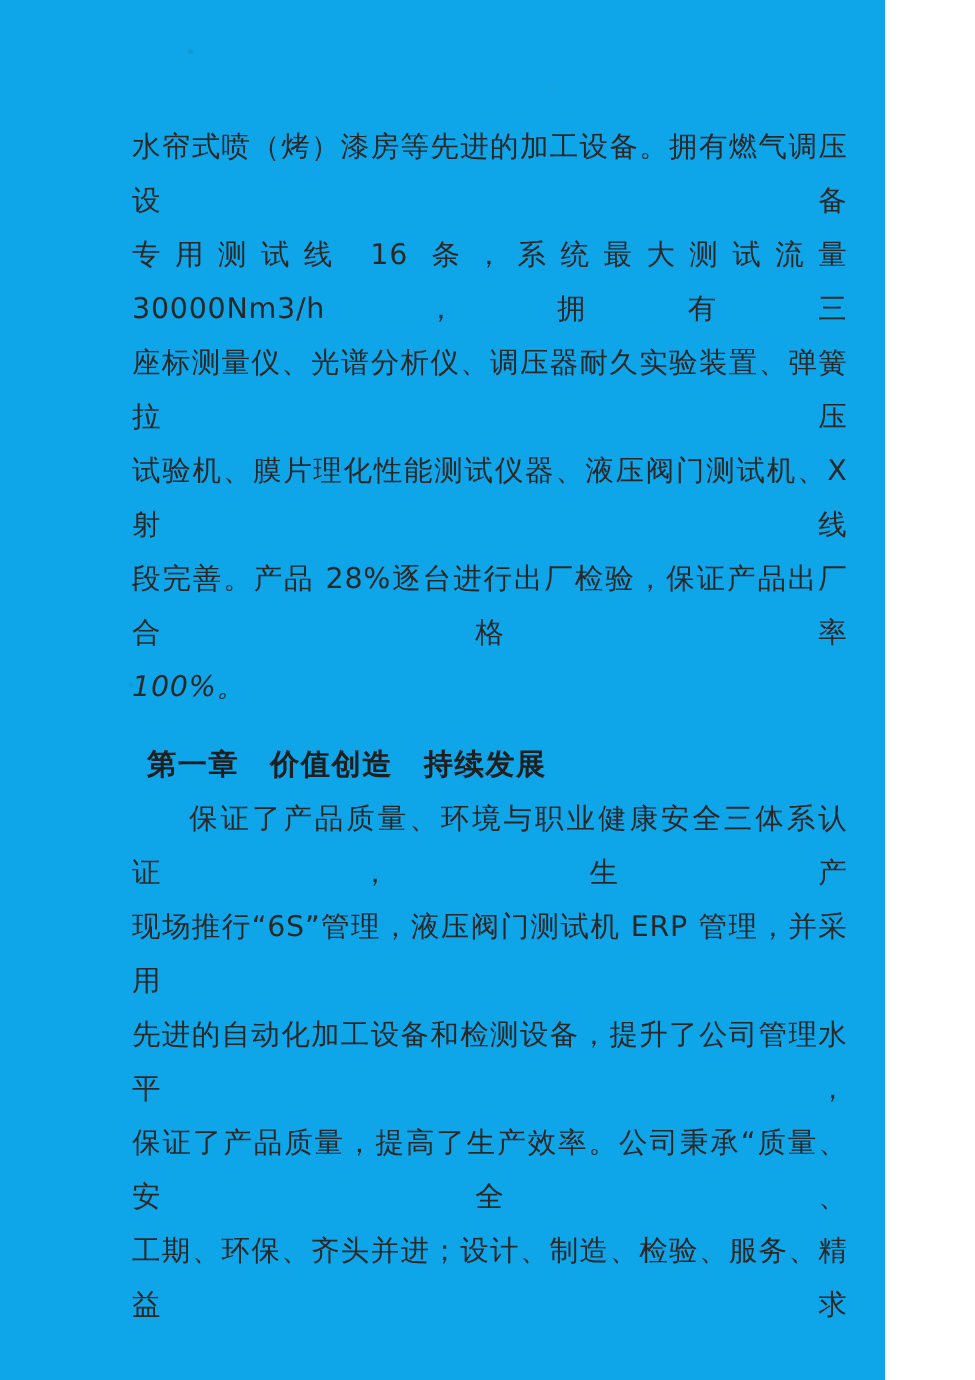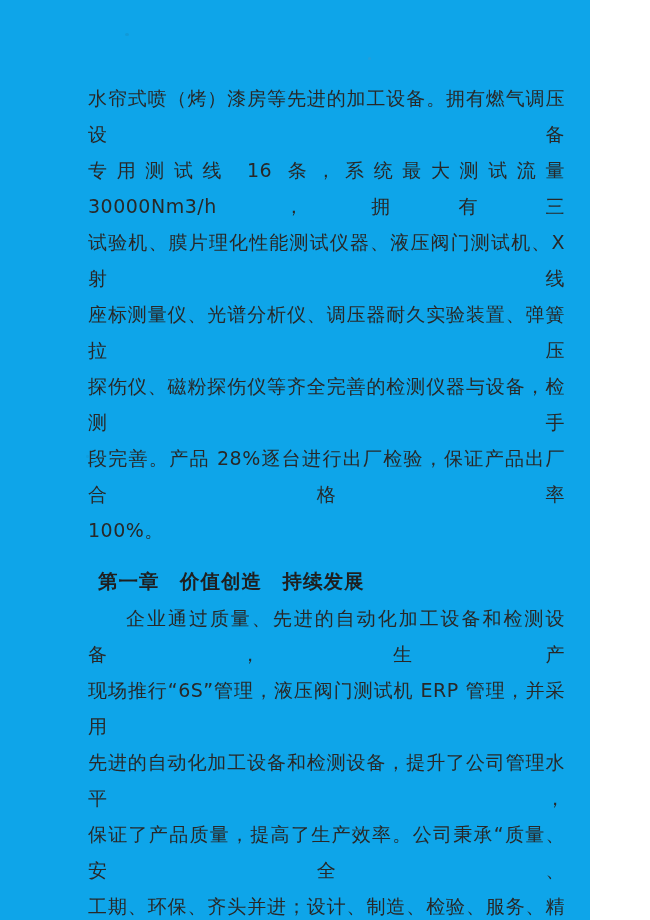--- a/index.html
+++ b/index.html
@@ -34,20 +34,21 @@
     line-height: 36px;
     letter-spacing: 0.5px;
     text-align: justify;
     text-align-last: justify;
     white-space: normal;
     color: #282828;
   }
   .line.last {
     text-align: left;
     text-align-last: left;
+    font-style: italic;
   }
   .line.indent {
     text-indent: 2em;
   }
   .heading {
     font-size: 19.5px;
     line-height: 36px;
     font-weight: bold;
     text-align: left;
     letter-spacing: 1px;
@@ -71,31 +72,30 @@
 
   <span class="speck" id="speck1"></span>
   <span class="speck" id="speck2"></span>
   <span class="speck" id="speck3"></span>
 
   <div class="content">
 
     <div class="para">
       <div class="line">水帘式喷（烤）漆房等先进的加工设备。拥有燃气调压设备</div>
       <div class="line">专用测试线 16 条，系统最大测试流量 30000Nm3/h，拥有三</div>
+      <div class="line">座标测量仪、光谱分析仪、调压器耐久实验装置、弹簧拉压</div>
       <div class="line">试验机、膜片理化性能测试仪器、液压阀门测试机、X 射线</div>
-      <div class="line">座标测量仪、光谱分析仪、调压器耐久实验装置、弹簧拉压</div>
-      <div class="line">探伤仪、磁粉探伤仪等齐全完善的检测仪器与设备，检测手</div>
       <div class="line">段完善。产品 28%逐台进行出厂检验，保证产品出厂合格率</div>
       <div class="line last">100%。</div>
     </div>
 
     <div class="heading">第一章　价值创造　持续发展</div>
 
     <div class="para">
-      <div class="line indent">企业通过质量、先进的自动化加工设备和检测设备，生产</div>
+      <div class="line indent">保证了产品质量、环境与职业健康安全三体系认证，生产</div>
       <div class="line">现场推行“6S”管理，液压阀门测试机 ERP 管理，并采用</div>
       <div class="line">先进的自动化加工设备和检测设备，提升了公司管理水平，</div>
       <div class="line">保证了产品质量，提高了生产效率。公司秉承“质量、安全、</div>
       <div class="line">工期、环保、齐头并进；设计、制造、检验、服务、精益求</div>
 
     </div>
 
   </div>
 </div>
 

